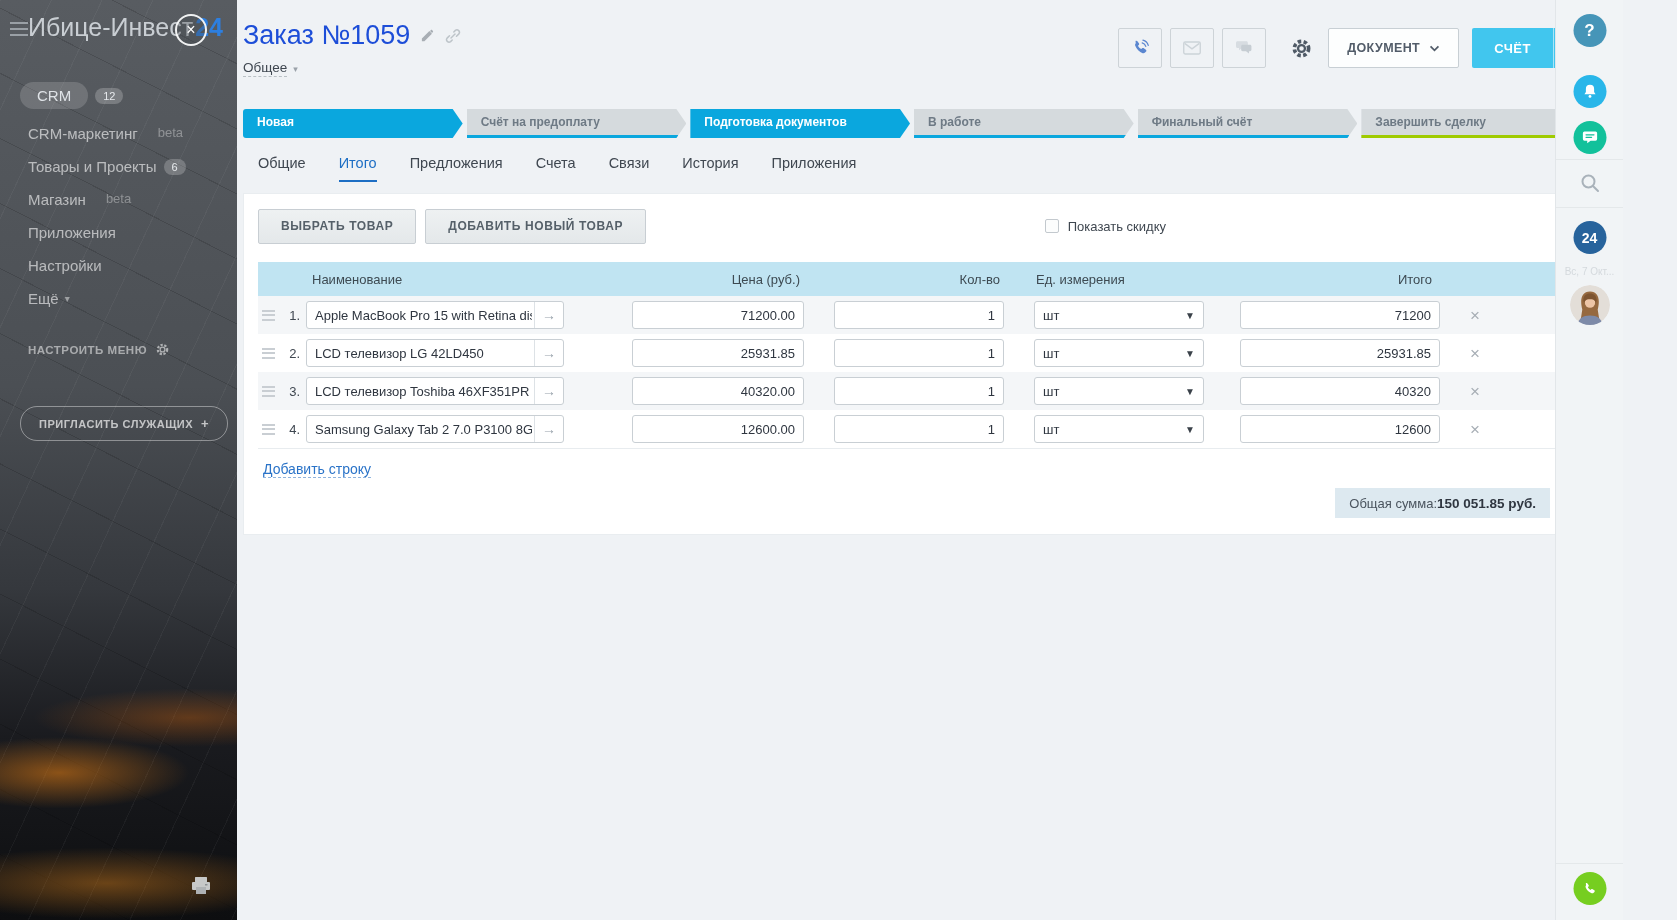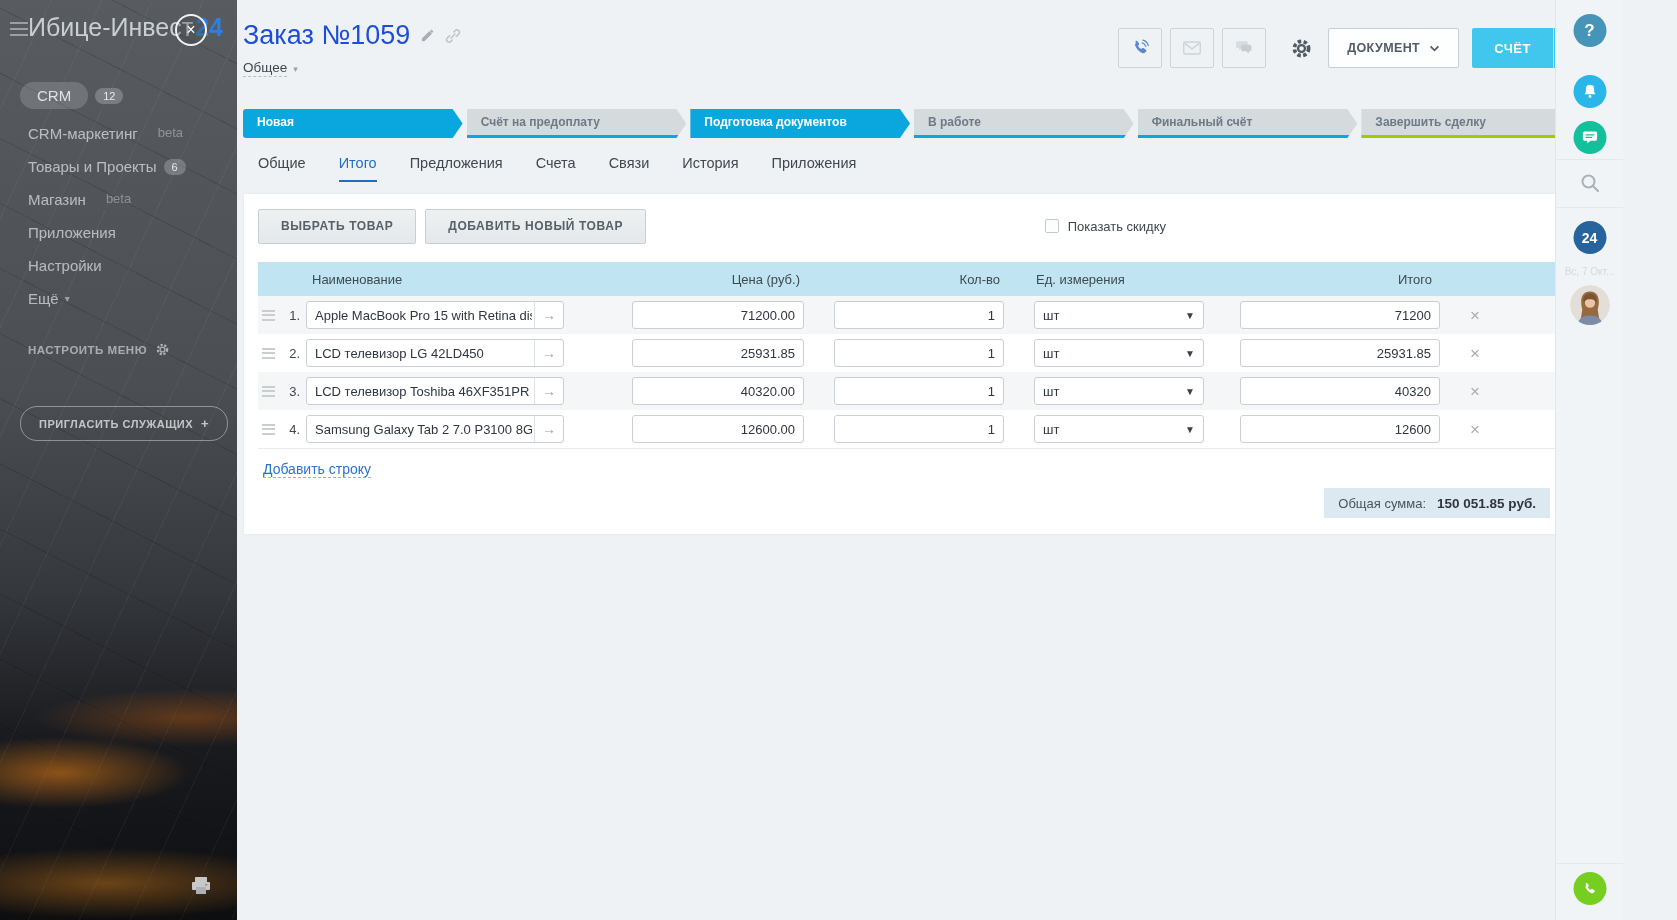--- a/index.html
+++ b/index.html
@@ -122,21 +122,21 @@
     color:#2f3640; cursor:pointer; }
   .sel-caret { font-size:10px; color:#3a4149; }
   .row-remove { grid-column:12; justify-self:start; margin-left:30px; border:none; background:none;
     color:#a7aeb5; font-size:17px; cursor:pointer; line-height:1; }
 
   .table-footer { border-top:1px solid #e8ecef; padding:11px 0 0 5px; }
   .add-row { display:inline-block; color:#2a73c8; font-size:14px;
     border-bottom:1px dashed #90b4de; cursor:pointer; }
   .total-row { display:flex; justify-content:flex-end; margin-top:10px; padding-right:16px; }
   .total-badge { background:#dde9f0; height:30px; display:flex; align-items:center;
-    padding:0 14px; font-size:13px; color:#4a545e; gap:11px; }
+    padding:0 14px; font-size:13px; color:#4a545e; }
   .total-value { font-weight:bold; color:#2f3640; font-size:13.5px; }
 
   
   .rail { position:absolute; right:0; top:0; width:68px; height:920px; background:#f1f4f6;
     border-left:1px solid #e2e6e9; }
   .rail-ico { position:absolute; left:50%; transform:translateX(-50%); cursor:pointer; }
   .circle { width:33px; height:33px; border-radius:50%; display:flex; align-items:center; justify-content:center; }
   .c-help { background:#4695b8; top:14px; }
   .c-help span { color:#fff; font-size:17px; font-weight:bold; }
   .c-bell { background:#29b6e9; top:75px; }

